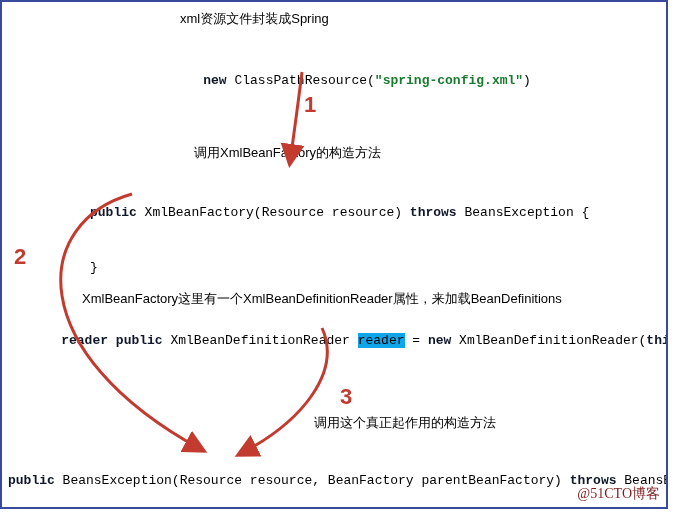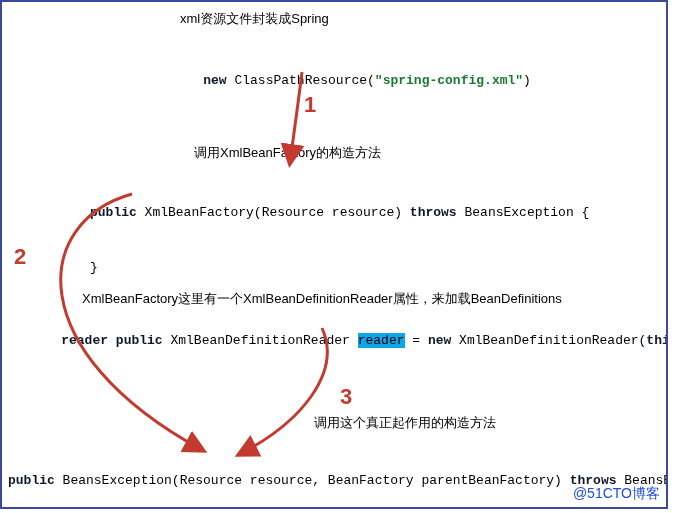--- a/index.html
+++ b/index.html
@@ -34,23 +34,23 @@
   .num {
     color: #c33b2f;
     font-size: 22px;
     font-weight: bold;
     font-family: Arial, sans-serif;
   }
   .watermark {
     position: absolute;
     right: 6px;
     bottom: 4px;
-    color: #1d4ed8;
+    color: #7f1d1d;
     font-size: 14px;
-    font-family: Liberation Sans, sans-serif;
+    font-family: Liberation Serif, serif;
   }
   svg.arrows {
     position: absolute;
     top: 0; left: 0;
     width: 684px; height: 509px;
     pointer-events: none;
   }
 </style>
 </head>
 <body>

